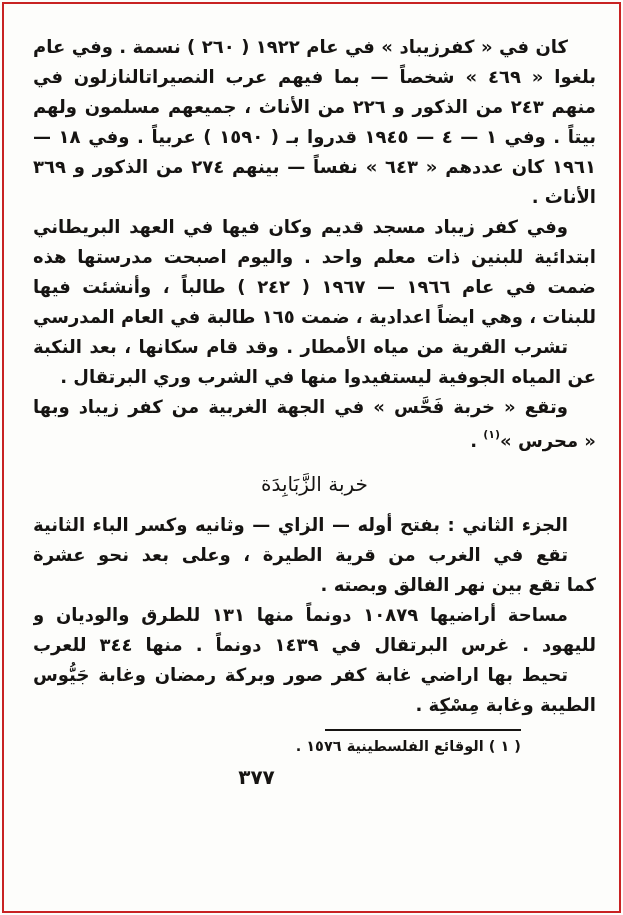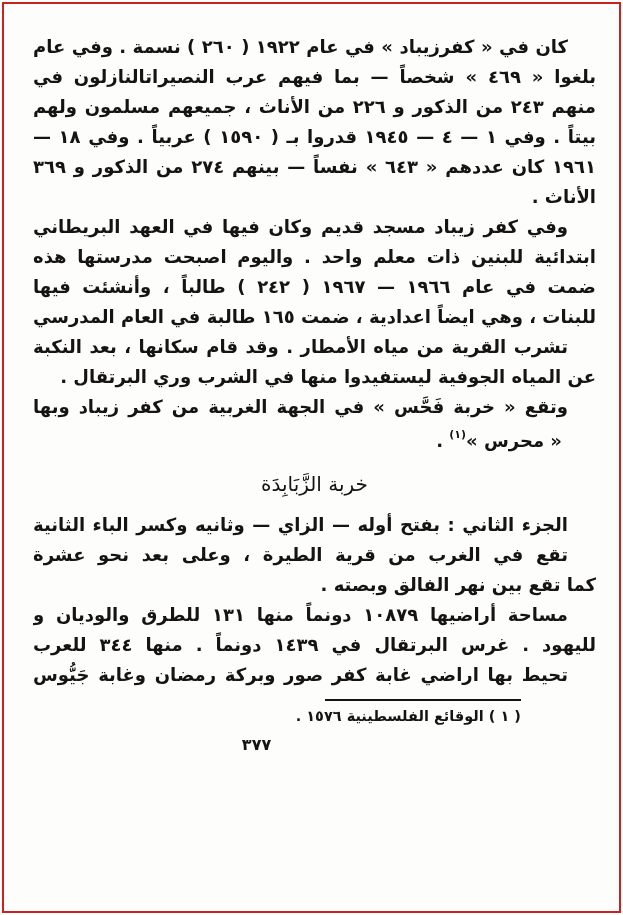--- a/index.html
+++ b/index.html
@@ -31,21 +31,21 @@
   .line{
     font-size:18px;
     line-height:30px;
     height:30px;
     font-weight:bold;
     overflow:hidden;
   }
   .j{ text-align:justify; text-align-last:justify; }
   .first{ text-indent:28px; }
   .end{ text-align-last:right; }
-  .inset{ margin-right:34px; }
+  .inset{ }
   .fnref{ font-size:11px; font-weight:bold; position:relative; top:-2px; }
   .heading{
     font-size:20px;
     font-weight:normal;
     text-align:center;
     margin:17px 0 11px 0;
     line-height:30px;
   }
   .footnote-wrap{
     margin:9px 75px 0 0;
@@ -59,21 +59,21 @@
   }
   .footnote{
     font-size:14.5px;
     font-weight:bold;
     line-height:24px;
     padding-top:3px;
     white-space:nowrap;
     text-align:right;
   }
   .page-number{
-    font-size:16px;
+    font-size:20px;
     font-weight:bold;
     width:fit-content;
     margin:7px auto 0 auto;
     transform:translateX(-58px);
     letter-spacing:1px;
   }
 </style>
 </head>
 <body>
 
@@ -119,20 +119,21 @@
       <div class="line end">كما تقع بين نهر الفالق وبصته .</div>
     </div>
 
     <div class="para">
       <div class="line j first">مساحة أراضيها ١٠٨٧٩ دونماً منها ١٣١ للطرق والوديان و ٤٨٨٤ تسربت</div>
       <div class="line j">لليهود . غرس البرتقال في ١٤٣٩ دونماً . منها ٣٤٤ للعرب والباقي لليهود .</div>
     </div>
 
     <div class="para">
       <div class="line j first">تحيط بها اراضي غابة كفر صور وبركة رمضان وغابة جَيُّوس وغابتي</div>
+      <div class="line end">الطيبة وغابة مِسْكِة .</div>
     </div>
 
     <div class="footnote-wrap">
       <div class="footnote-rule"></div>
       <div class="footnote"><span>( ١ )</span> <span>الوقائع الفلسطينية ١٥٧٦ .</span></div>
     </div>
 
     <div class="page-number">٣٧٧</div>
 
   </div>

